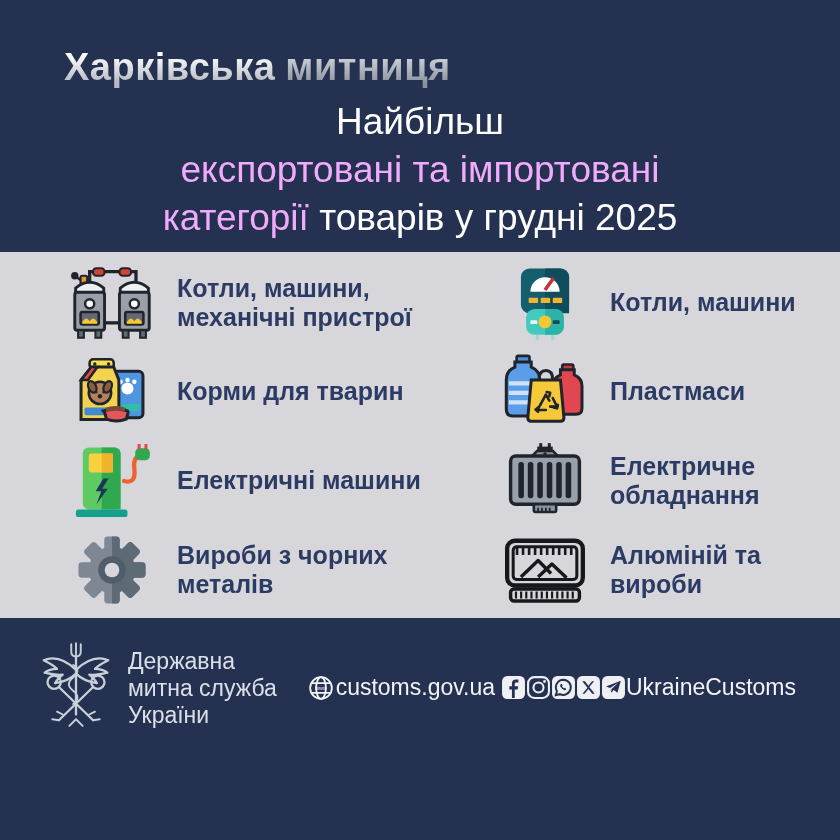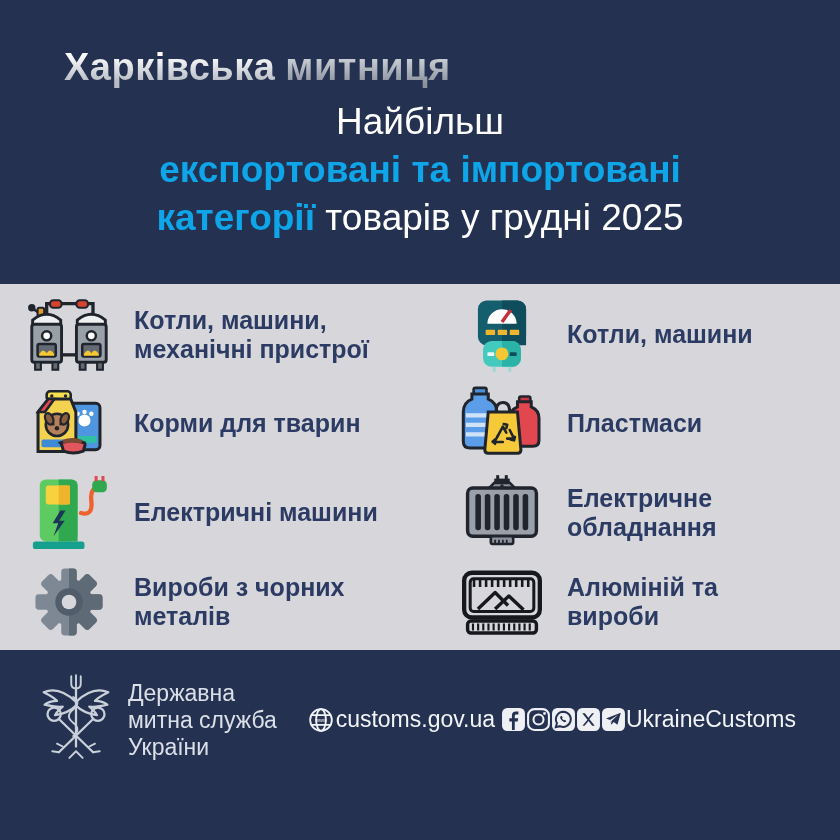--- a/index.html
+++ b/index.html
@@ -1,35 +1,35 @@
 <!DOCTYPE html>
 <html><head>
 <meta charset="utf-8">
 <style>
   html,body{margin:0;padding:0;}
   body{width:840px;height:840px;font-family:"Liberation Sans",sans-serif;}
   .page{width:840px;height:840px;background:#243150;position:relative;overflow:hidden;}
 
   
-  .top{height:284px;position:relative;}
+  .top{height:252px;position:relative;}
   .brand{position:absolute;left:64px;top:46px;font-size:38px;font-weight:800;letter-spacing:.5px;}
   .brand .w1{background:linear-gradient(180deg,#ffffff 20%,#b7bcc4 85%);-webkit-background-clip:text;background-clip:text;color:transparent;}
   .brand .w2{background:linear-gradient(180deg,#d8dce2 15%,#8b929d 90%);-webkit-background-clip:text;background-clip:text;color:transparent;margin-left:10px;}
   .title{position:absolute;top:98px;left:0;right:0;text-align:center;line-height:48px;font-size:37px;}
   .t-white{color:#ffffff;font-weight:400;}
-  .t-yellow{color:#0ea5e9;font-weight:700;}
+  .t-yellow{color:#f0abfc;font-weight:400;}
 
   
   .band{height:72px;background:#ffffff;display:grid;grid-template-columns:420px 420px;align-items:center;}
   .col-h{font-size:33px;font-weight:800;color:#243459;text-align:center;}
   .col-h.export{transform:translateX(-32px);}
   .col-h.import{transform:translateX(22px);}
 
   
-  .content{height:366px;background:#d6d6db;display:grid;grid-template-columns:433px auto;padding-left:26px;box-sizing:border-box;}
+  .content{height:366px;background:#d6d6db;display:grid;grid-template-columns:433px auto;padding-left:69px;box-sizing:border-box;}
   .col{display:flex;flex-direction:column;padding-top:6px;}
   .item{display:flex;align-items:center;gap:22px;height:89px;}
   .icon{width:86px;height:84px;flex:0 0 86px;display:flex;align-items:center;justify-content:center;}
   .icon svg{width:100%;height:100%;}
   .label{font-size:25px;font-weight:800;color:#2c3b63;line-height:29px;white-space:pre-line;}
 
   
   .footer{height:150px;position:relative;color:#dde1e9;}
   .org{position:absolute;left:38px;top:20px;display:flex;align-items:center;gap:14px;}
   .emblem{width:76px;height:96px;}

